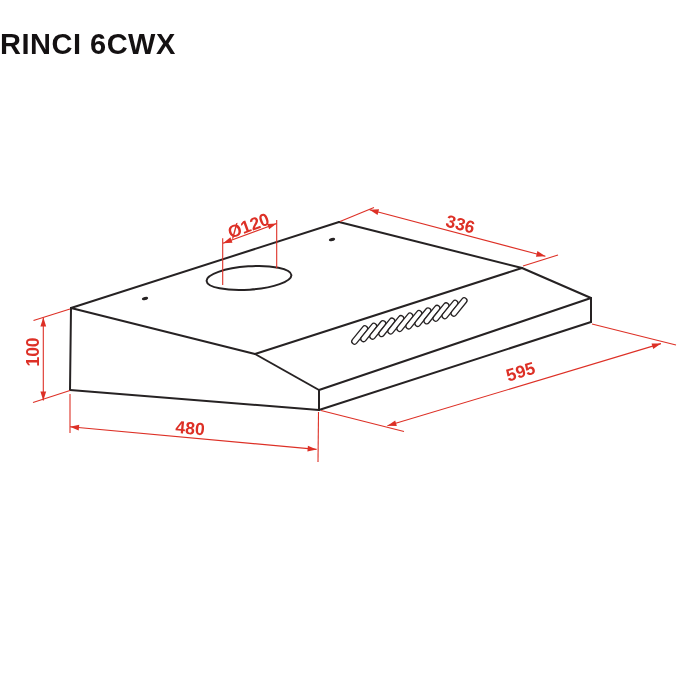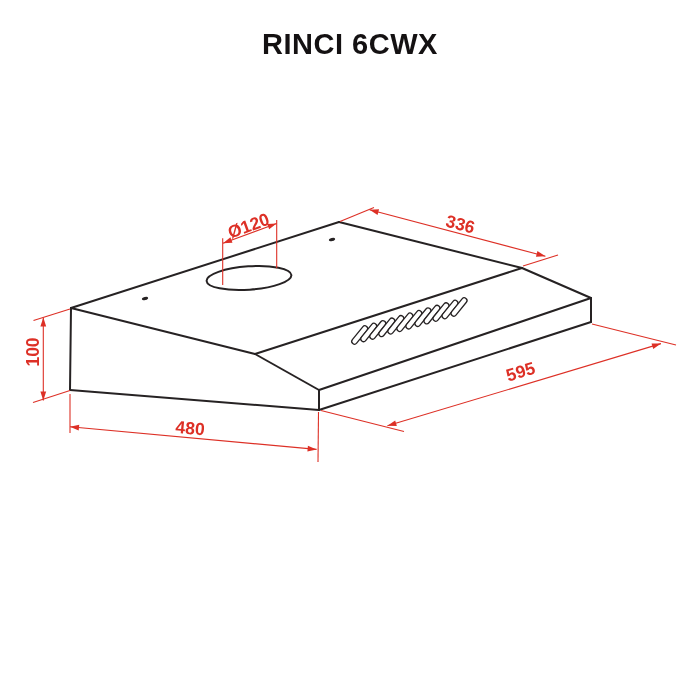--- a/index.html
+++ b/index.html
@@ -3,21 +3,21 @@
 <meta charset="utf-8">
 <style>
   html,body { margin:0; padding:0; background:#ffffff; }
   .stage {
     position:relative; width:700px; height:700px; margin:0 auto;
     background:#ffffff; overflow:hidden;
     font-family:"Liberation Sans", sans-serif;
   }
   .title {
     position:absolute; top:28px; left:0; width:700px;
-    text-align:center; font-size:29px; font-weight:bold;
+    text-align:left; font-size:29px; font-weight:bold;
     letter-spacing:0.5px; color:#141112;
   }
   svg.diagram { position:absolute; left:0; top:0; }
   svg text.dimtext {
     font-family:"Liberation Sans", sans-serif;
     font-weight:bold; font-size:17.5px;
   }
 </style>
 </head>
 <body>

